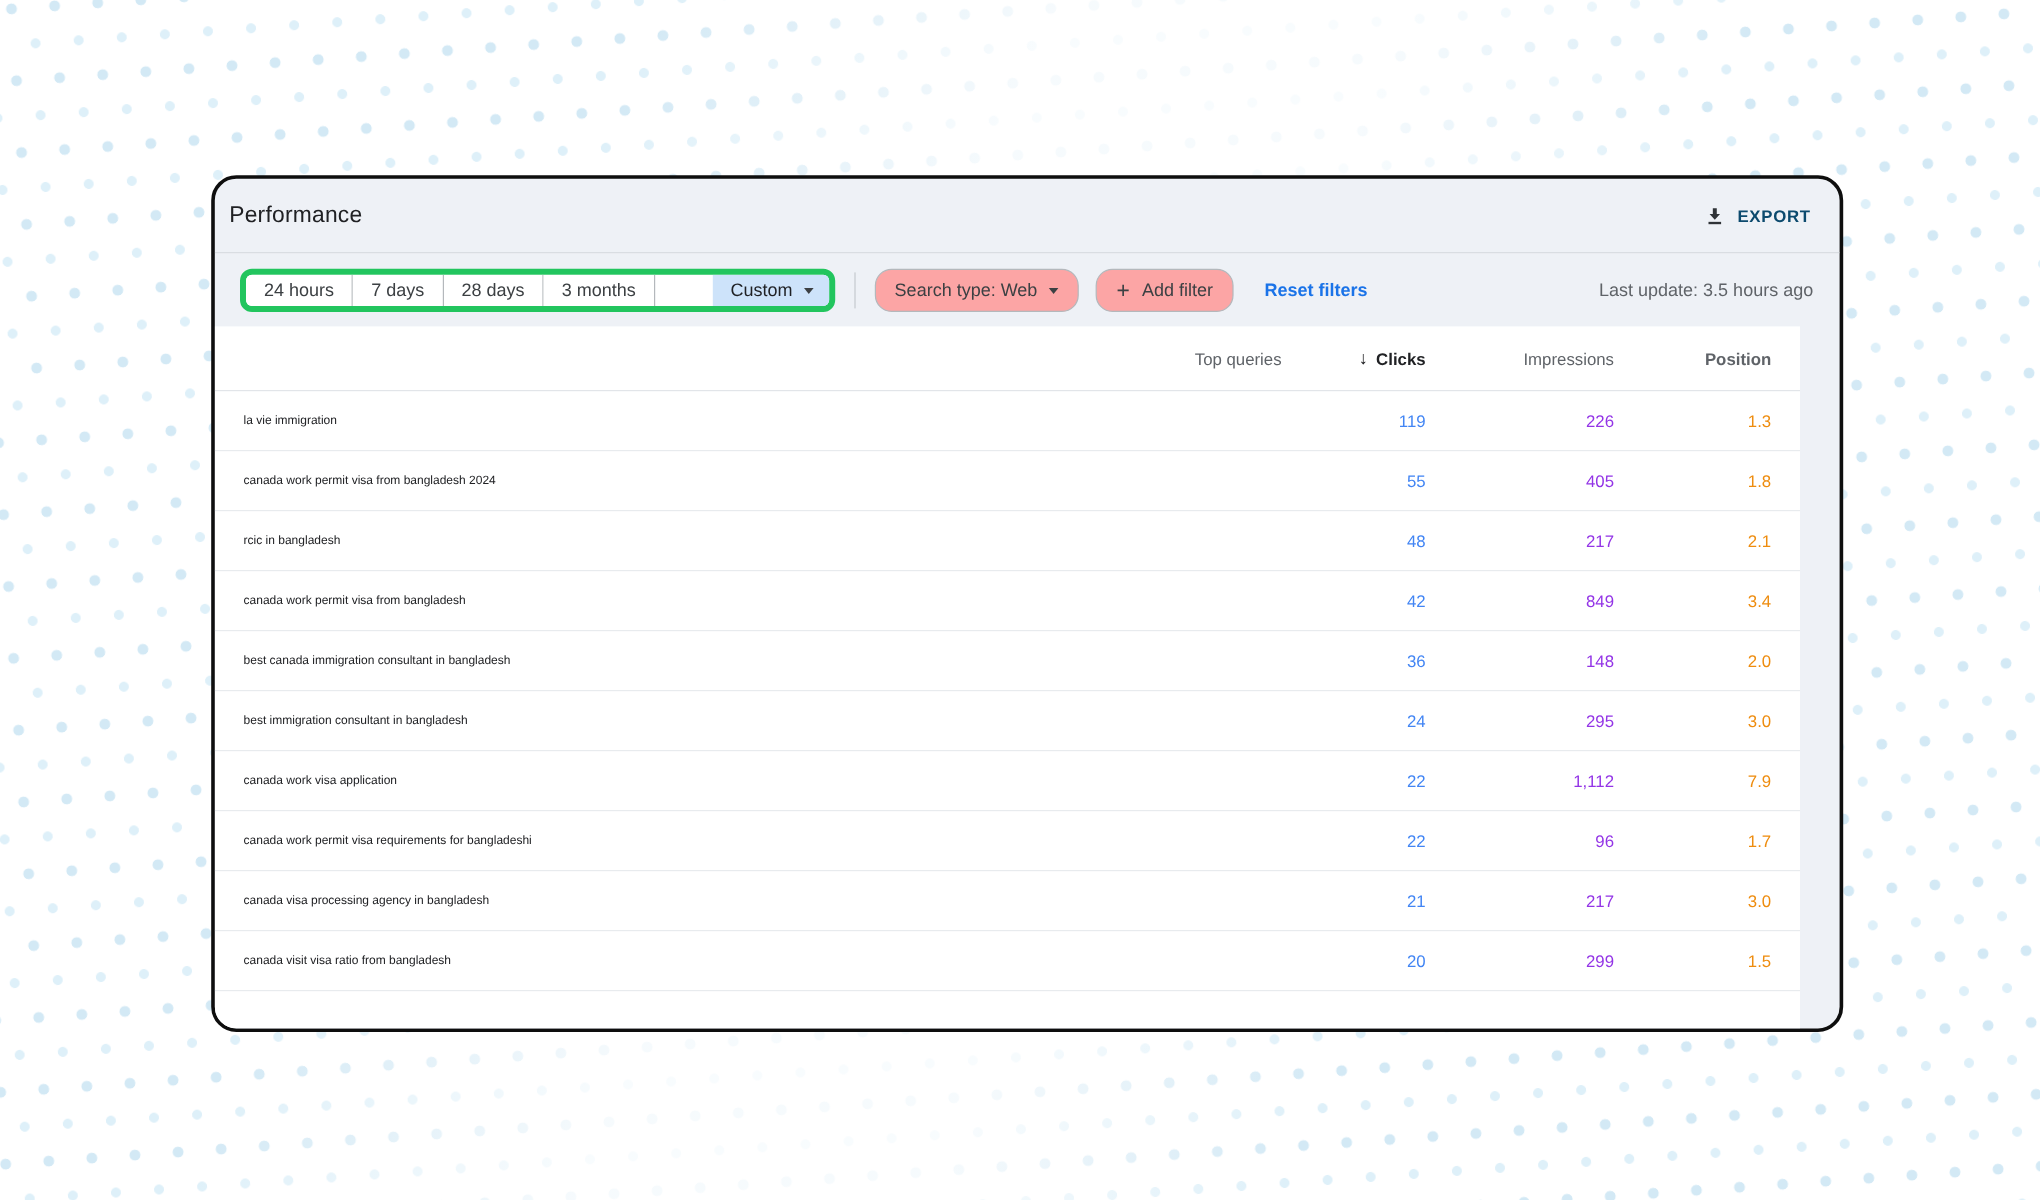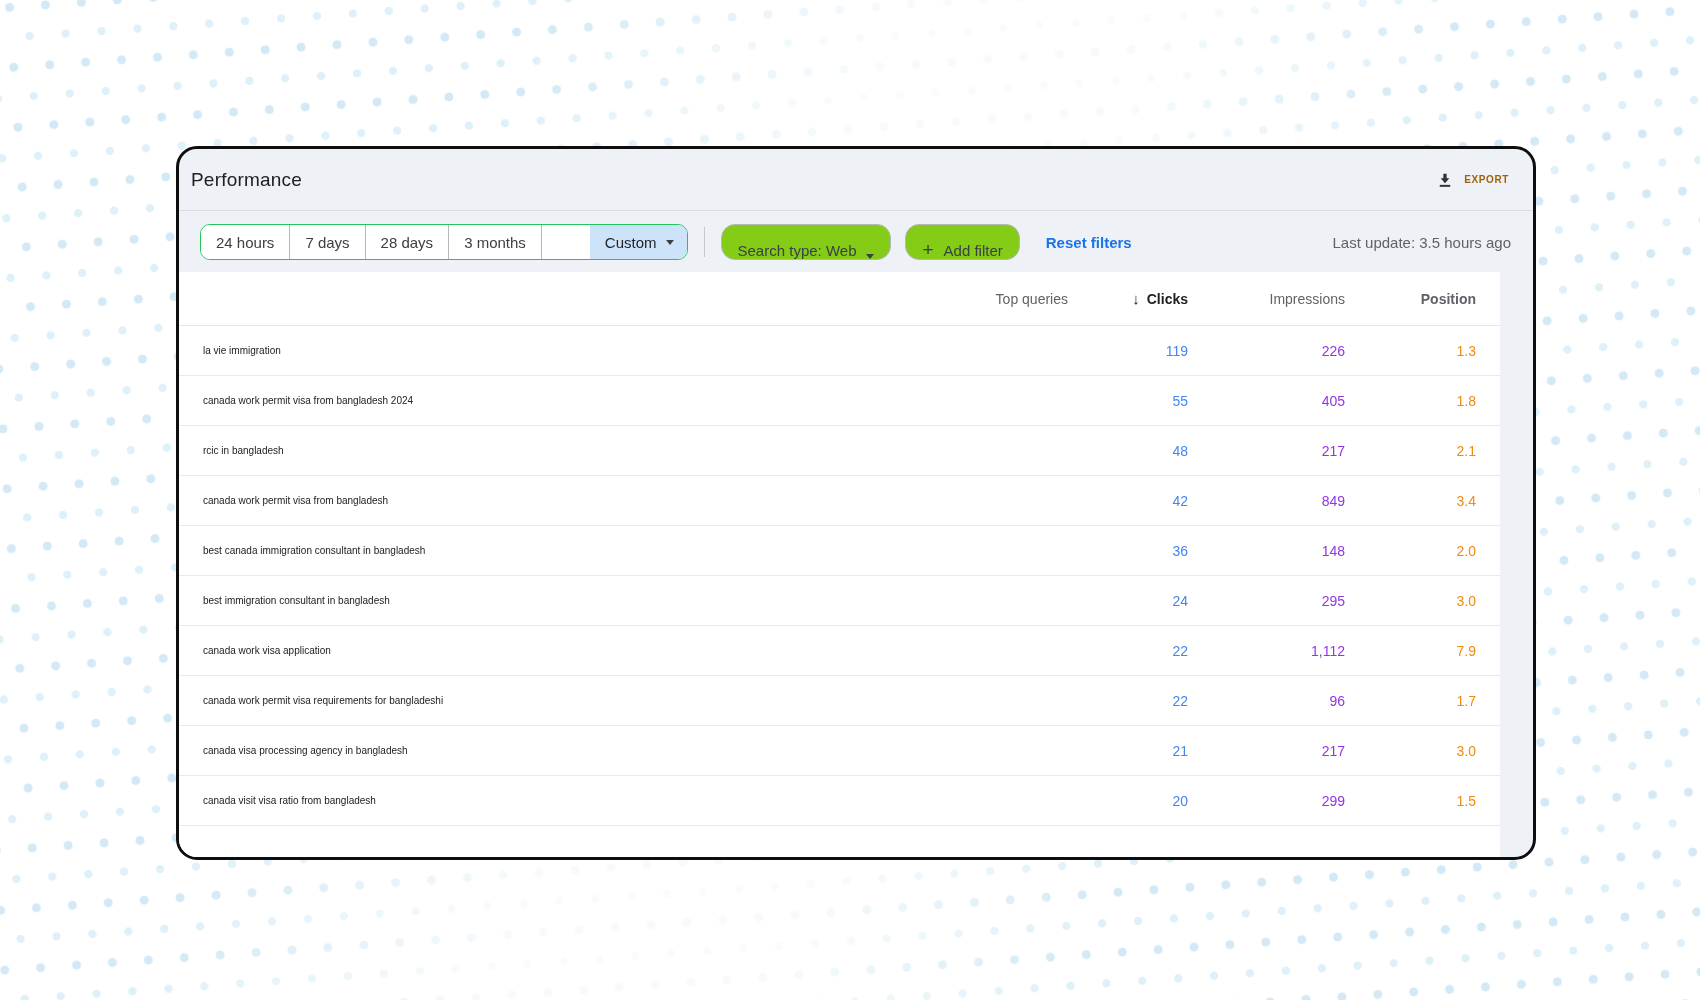--- a/index.html
+++ b/index.html
@@ -20,33 +20,33 @@
 
   
   .card { position:absolute; left:176px; top:146px; width:1360px; height:714px; z-index:2;
     background:#eef1f6; border:3px solid #0e0e0e; border-radius:21px; overflow:hidden; }
 
   .card-header { height:62px; display:flex; align-items:center; padding:0 14px 0 12px;
     border-bottom:1px solid #d9dde2; }
   .card-title { font-size:19px; color:#202124; letter-spacing:.2px; }
   .export-btn { margin-left:auto; display:flex; align-items:center; gap:10px;
     padding:6px 10px; border-radius:6px; cursor:pointer; background:transparent; border:none; }
-  .export-label { font-size:10px; font-weight:600; color:#a16207; letter-spacing:.6px; }
+  .export-label { font-size:14px; font-weight:600; color:#0c4a6e; letter-spacing:.6px; }
 
   
   .toolbar { height:62px; display:flex; align-items:center; padding:0 14px 0 21px; }
-  .segmented { display:flex; height:36px; background:#fff; border:1px solid #22c55e;
+  .segmented { display:flex; height:36px; background:#fff; border:5px solid #22c55e;
     border-radius:10px; overflow:hidden; }
   .segment { display:flex; align-items:center; gap:9px; padding:0 15px; font-size:15px;
     color:#3c4043; background:#fff; border:none; border-right:1px solid #b4b8bc; cursor:pointer; white-space:nowrap; }
   .segment:last-child { border-right:none; }
   .segment.active { background:var(--custom-chip-bg,#cde3fa); color:#1f2125; padding-right:13px;margin-left:48px; }
   .v-sep { width:1px; height:30px; background:#c5c9ce; margin:0 16px; }
-  .chip { display:flex; align-items:flex-end; gap:10px; height:36px; padding:0 16px;
-    background:#84cc16; border:1px solid #b4b8bc; border-radius:14px; font-size:15px;
+  .chip { display:flex; align-items:center; gap:10px; height:36px; padding:0 16px;
+    background:#fca5a5; border:1px solid #b4b8bc; border-radius:14px; font-size:15px;
     color:#3c4043; cursor:pointer; white-space:nowrap; }
   .chip + .chip { margin-left:14px; }
   .plus-glyph { font-size:19px; line-height:1; color:#3c4043; font-weight:400; }
   .link-btn { margin-left:26px; background:none; border:none; color:var(--accent-blue,#1a73e8);
     font-size:15px; font-weight:600; cursor:pointer; font-family:inherit; }
   .last-update { margin-left:auto; font-size:15px; color:#5f6368; padding-right:8px; }
 
   .chev-down { width:0; height:0; border-left:4.5px solid transparent;
     border-right:4.5px solid transparent; border-top:5.5px solid #3c4043; display:inline-block; }
 

